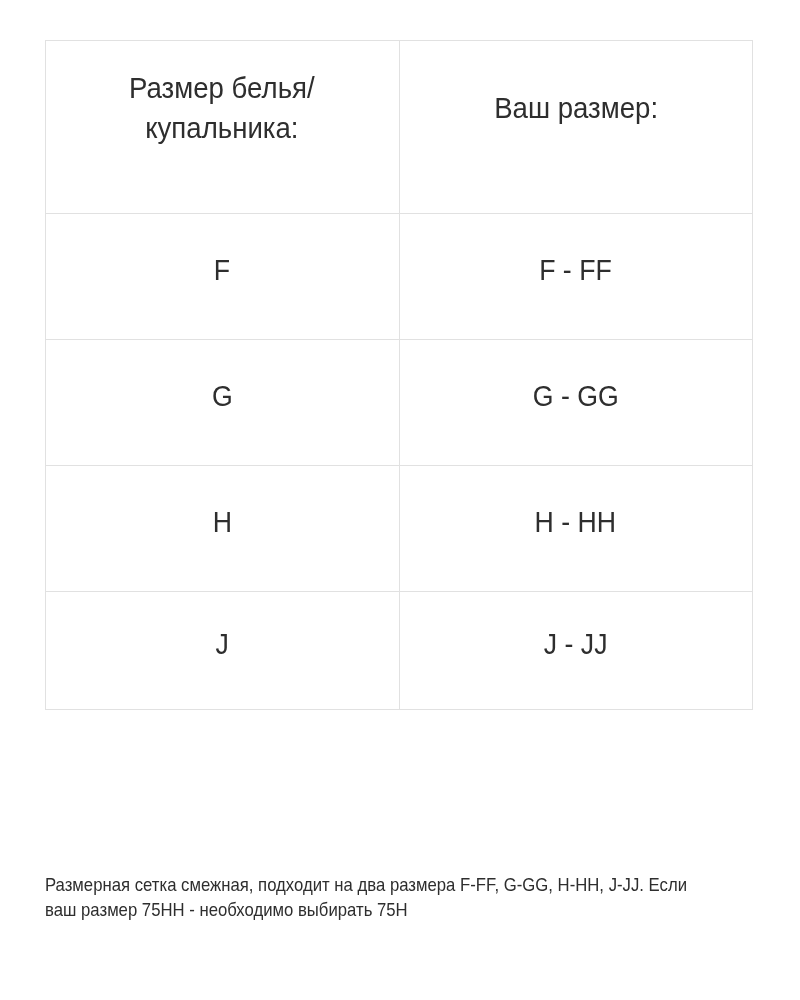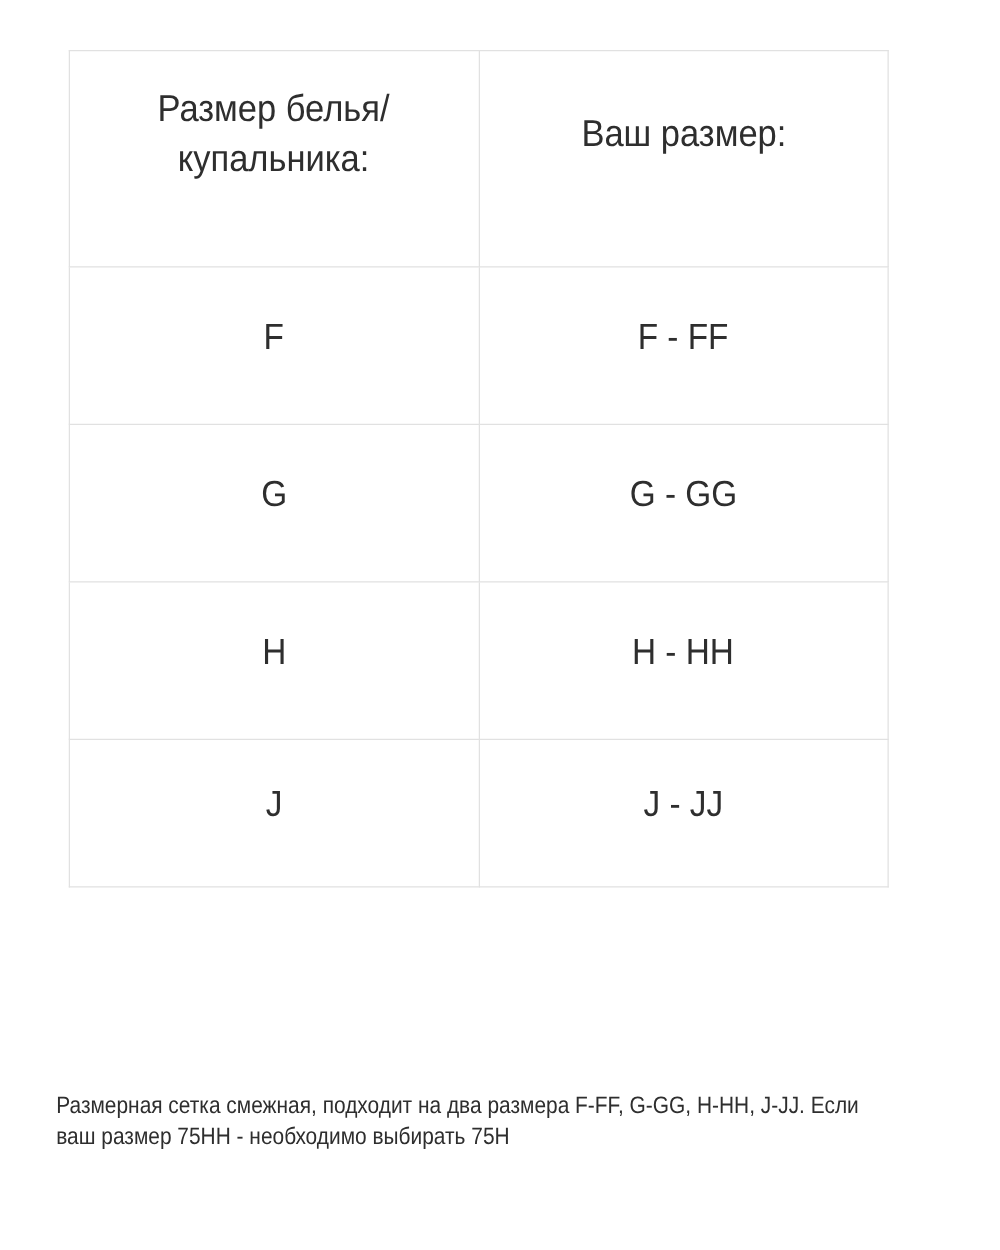--- a/index.html
+++ b/index.html
@@ -12,24 +12,23 @@
     background: #ffffff;
     font-family: "Liberation Sans", sans-serif;
     color: #2e2e2e;
     position: relative;
     overflow: hidden;
   }
   .size-table {
     position: absolute;
     left: 45px;
     top: 40px;
-    width: 656px;
+    width: 708px;
     border-collapse: collapse;
     table-layout: fixed;
-    margin-left: 10px;
   }
   .size-table th,
   .size-table td {
     border: 1px solid #e1e1e1;
     background: #ffffff;
     text-align: center;
     vertical-align: middle;
     font-weight: normal;
   }
   .size-table th {

